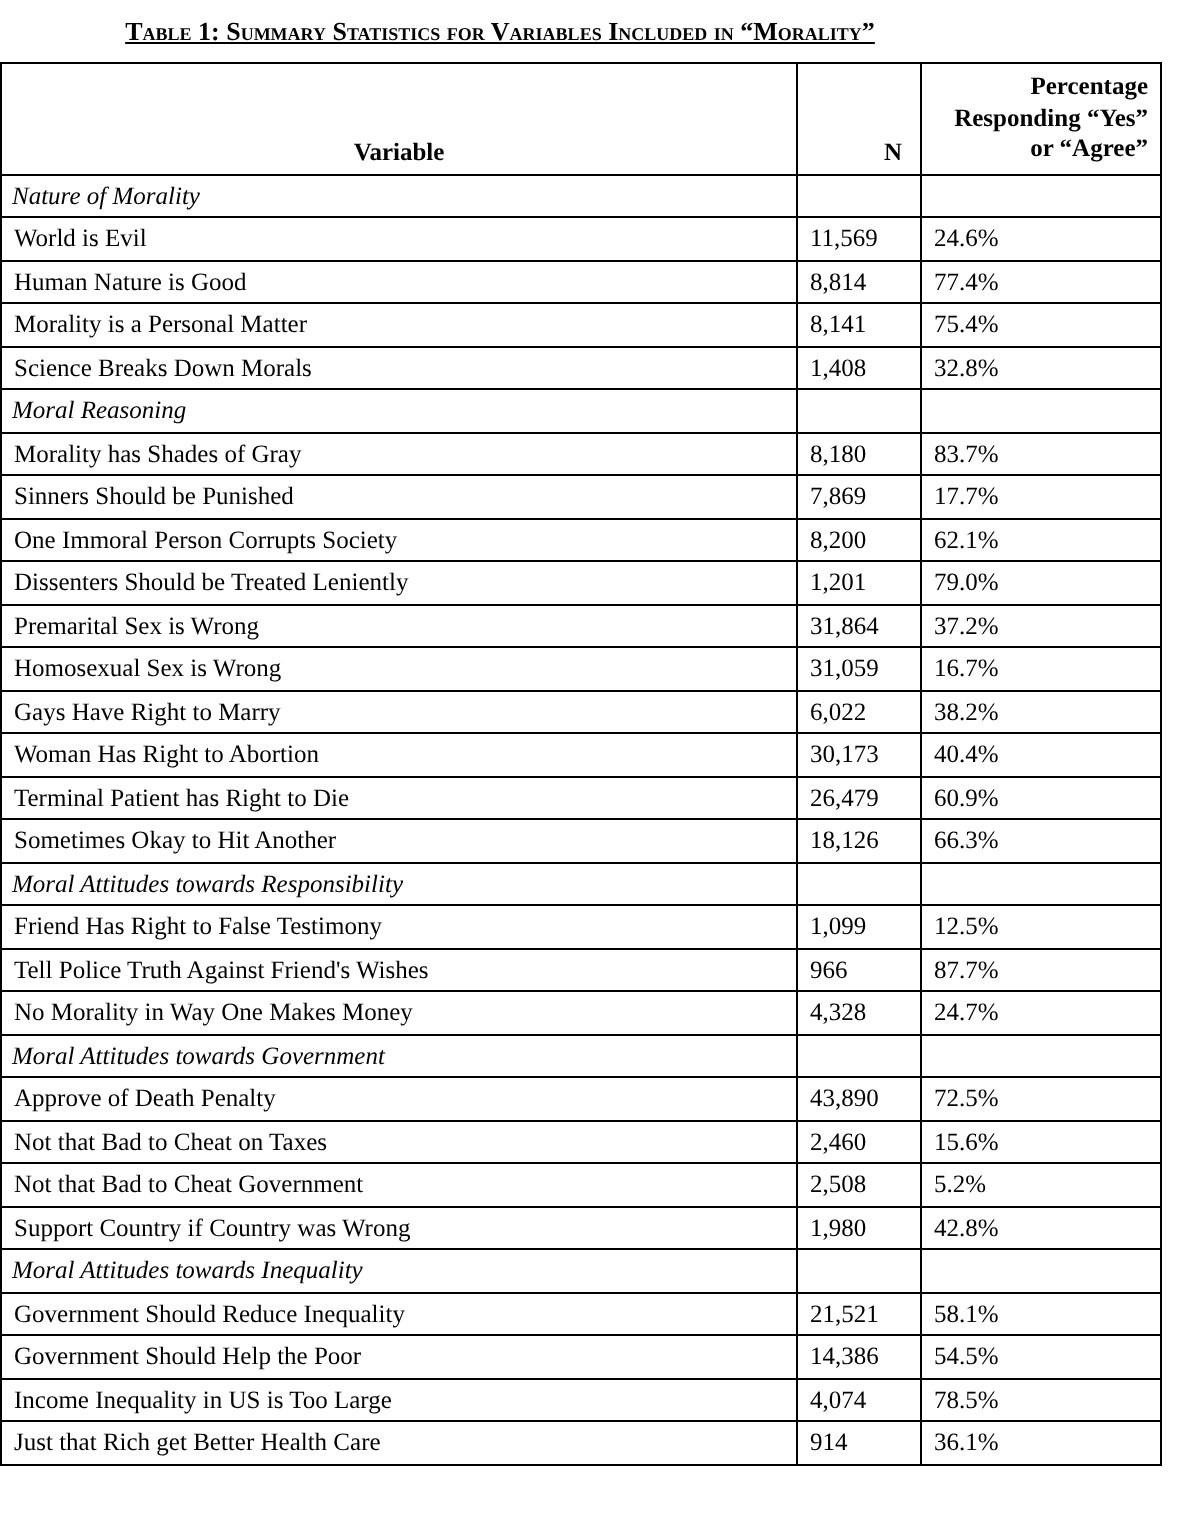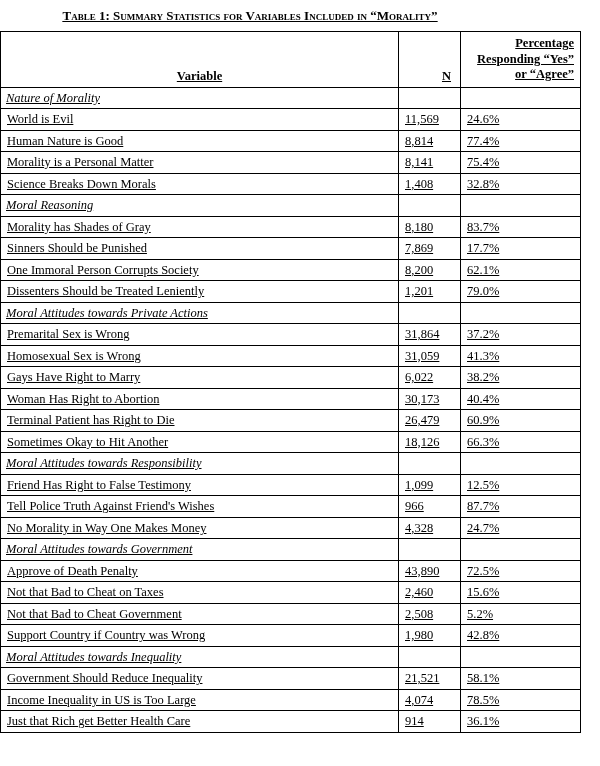--- a/index.html
+++ b/index.html
@@ -8,21 +8,20 @@
     background: #ffffff;
     width: 600px;
     font-family: "Liberation Serif", serif;
     color: #000;
   }
   .page {
     width: 500px;
     height: 766px;
     box-sizing: border-box;
     padding-top: 6px;
-    text-decoration: underline;
   }
   .title {
     text-align: center;
     font-size: 13px;
     font-weight: bold;
     font-variant: small-caps;
     margin: 2px 0 7px 0;
   }
   .title .underlined {
     text-decoration: underline;
@@ -146,33 +145,28 @@
           <td class="var-cell">One Immoral Person Corrupts Society</td>
           <td class="num-cell">8,200</td>
           <td class="num-cell">62.1%</td>
         </tr>
         <tr>
           <td class="var-cell">Dissenters Should be Treated Leniently</td>
           <td class="num-cell">1,201</td>
           <td class="num-cell">79.0%</td>
         </tr>
         <tr>
-          <td class="section-label">Moral Attitudes towards Private Actions</td>
-          <td></td>
-          <td></td>
-        </tr>
-        <tr>
           <td class="var-cell">Premarital Sex is Wrong</td>
           <td class="num-cell">31,864</td>
           <td class="num-cell">37.2%</td>
         </tr>
         <tr>
           <td class="var-cell">Homosexual Sex is Wrong</td>
           <td class="num-cell">31,059</td>
-          <td class="num-cell">41.3%</td>
+          <td class="num-cell">16.7%</td>
         </tr>
         <tr>
           <td class="var-cell">Gays Have Right to Marry</td>
           <td class="num-cell">6,022</td>
           <td class="num-cell">38.2%</td>
         </tr>
         <tr>
           <td class="var-cell">Woman Has Right to Abortion</td>
           <td class="num-cell">30,173</td>
           <td class="num-cell">40.4%</td>
@@ -234,20 +228,25 @@
         </tr>
         <tr>
           <td class="section-label">Moral Attitudes towards Inequality</td>
           <td></td>
           <td></td>
         </tr>
         <tr>
           <td class="var-cell">Government Should Reduce Inequality</td>
           <td class="num-cell">21,521</td>
           <td class="num-cell">58.1%</td>
+        </tr>
+        <tr>
+          <td class="var-cell">Government Should Help the Poor</td>
+          <td class="num-cell">14,386</td>
+          <td class="num-cell">54.5%</td>
         </tr>
         <tr>
           <td class="var-cell">Income Inequality in US is Too Large</td>
           <td class="num-cell">4,074</td>
           <td class="num-cell">78.5%</td>
         </tr>
         <tr>
           <td class="var-cell">Just that Rich get Better Health Care</td>
           <td class="num-cell">914</td>
           <td class="num-cell">36.1%</td>

